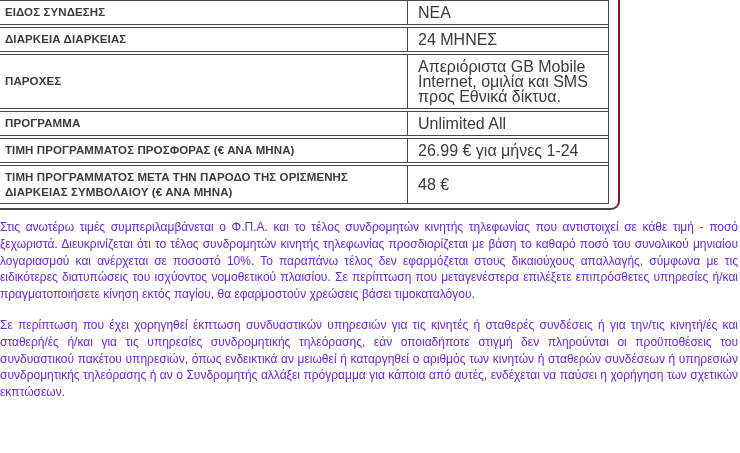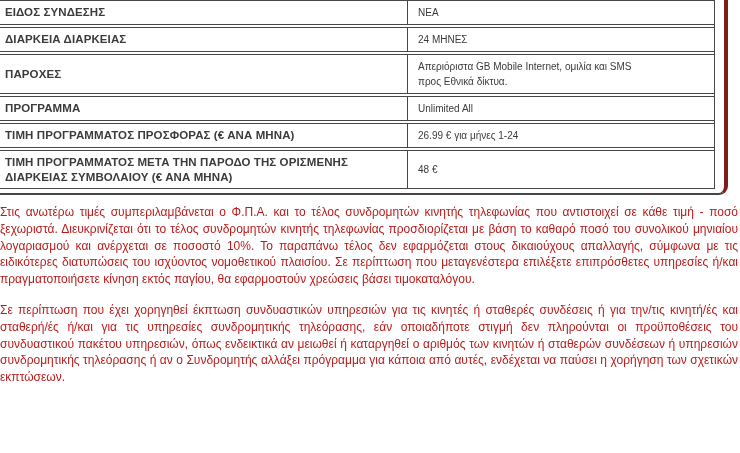--- a/index.html
+++ b/index.html
@@ -12,22 +12,22 @@
     font-family: "Liberation Sans", sans-serif;
   }
   .page {
     position: relative;
     width: 740px;
     height: 453px;
   }
   
   .panel {
     box-sizing: border-box;
-    width: 728px;
-    border-right: 4px solid #7f1d1d;
+    width: 620px;
+    border-right: 2px solid #7f1d1d;
     border-bottom: 2px solid #474747;
     border-bottom-right-radius: 9px;
     padding: 0 9px 4px 0;
   }
   .table-box {
     border-right: 1.5px solid #474747;
     overflow: hidden;
   }
   table.details {
     width: 100%;
@@ -47,27 +47,27 @@
   td.label {
     width: 394px;
     font-weight: bold;
     font-size: 11.5px;
     line-height: 14.5px;
     padding: 4px 8px 4px 5px;
     letter-spacing: 0.1px;
   }
   td.value {
     border-left: 1.5px solid #474747;
-    font-size: 10px;
+    font-size: 16px;
     line-height: 15px;
     padding: 4px 8px 4px 10px;
   }
   .terms {
     width: 738px;
-    color: #b91c1c;
+    color: #6d28d9;
     font-size: 12px;
     line-height: 16.8px;
     text-align: justify;
     margin: 0;
   }
   .terms.first { margin-top: 9px; }
   .terms.second { margin-top: 14px; }
 </style>
 </head>
 <body>

